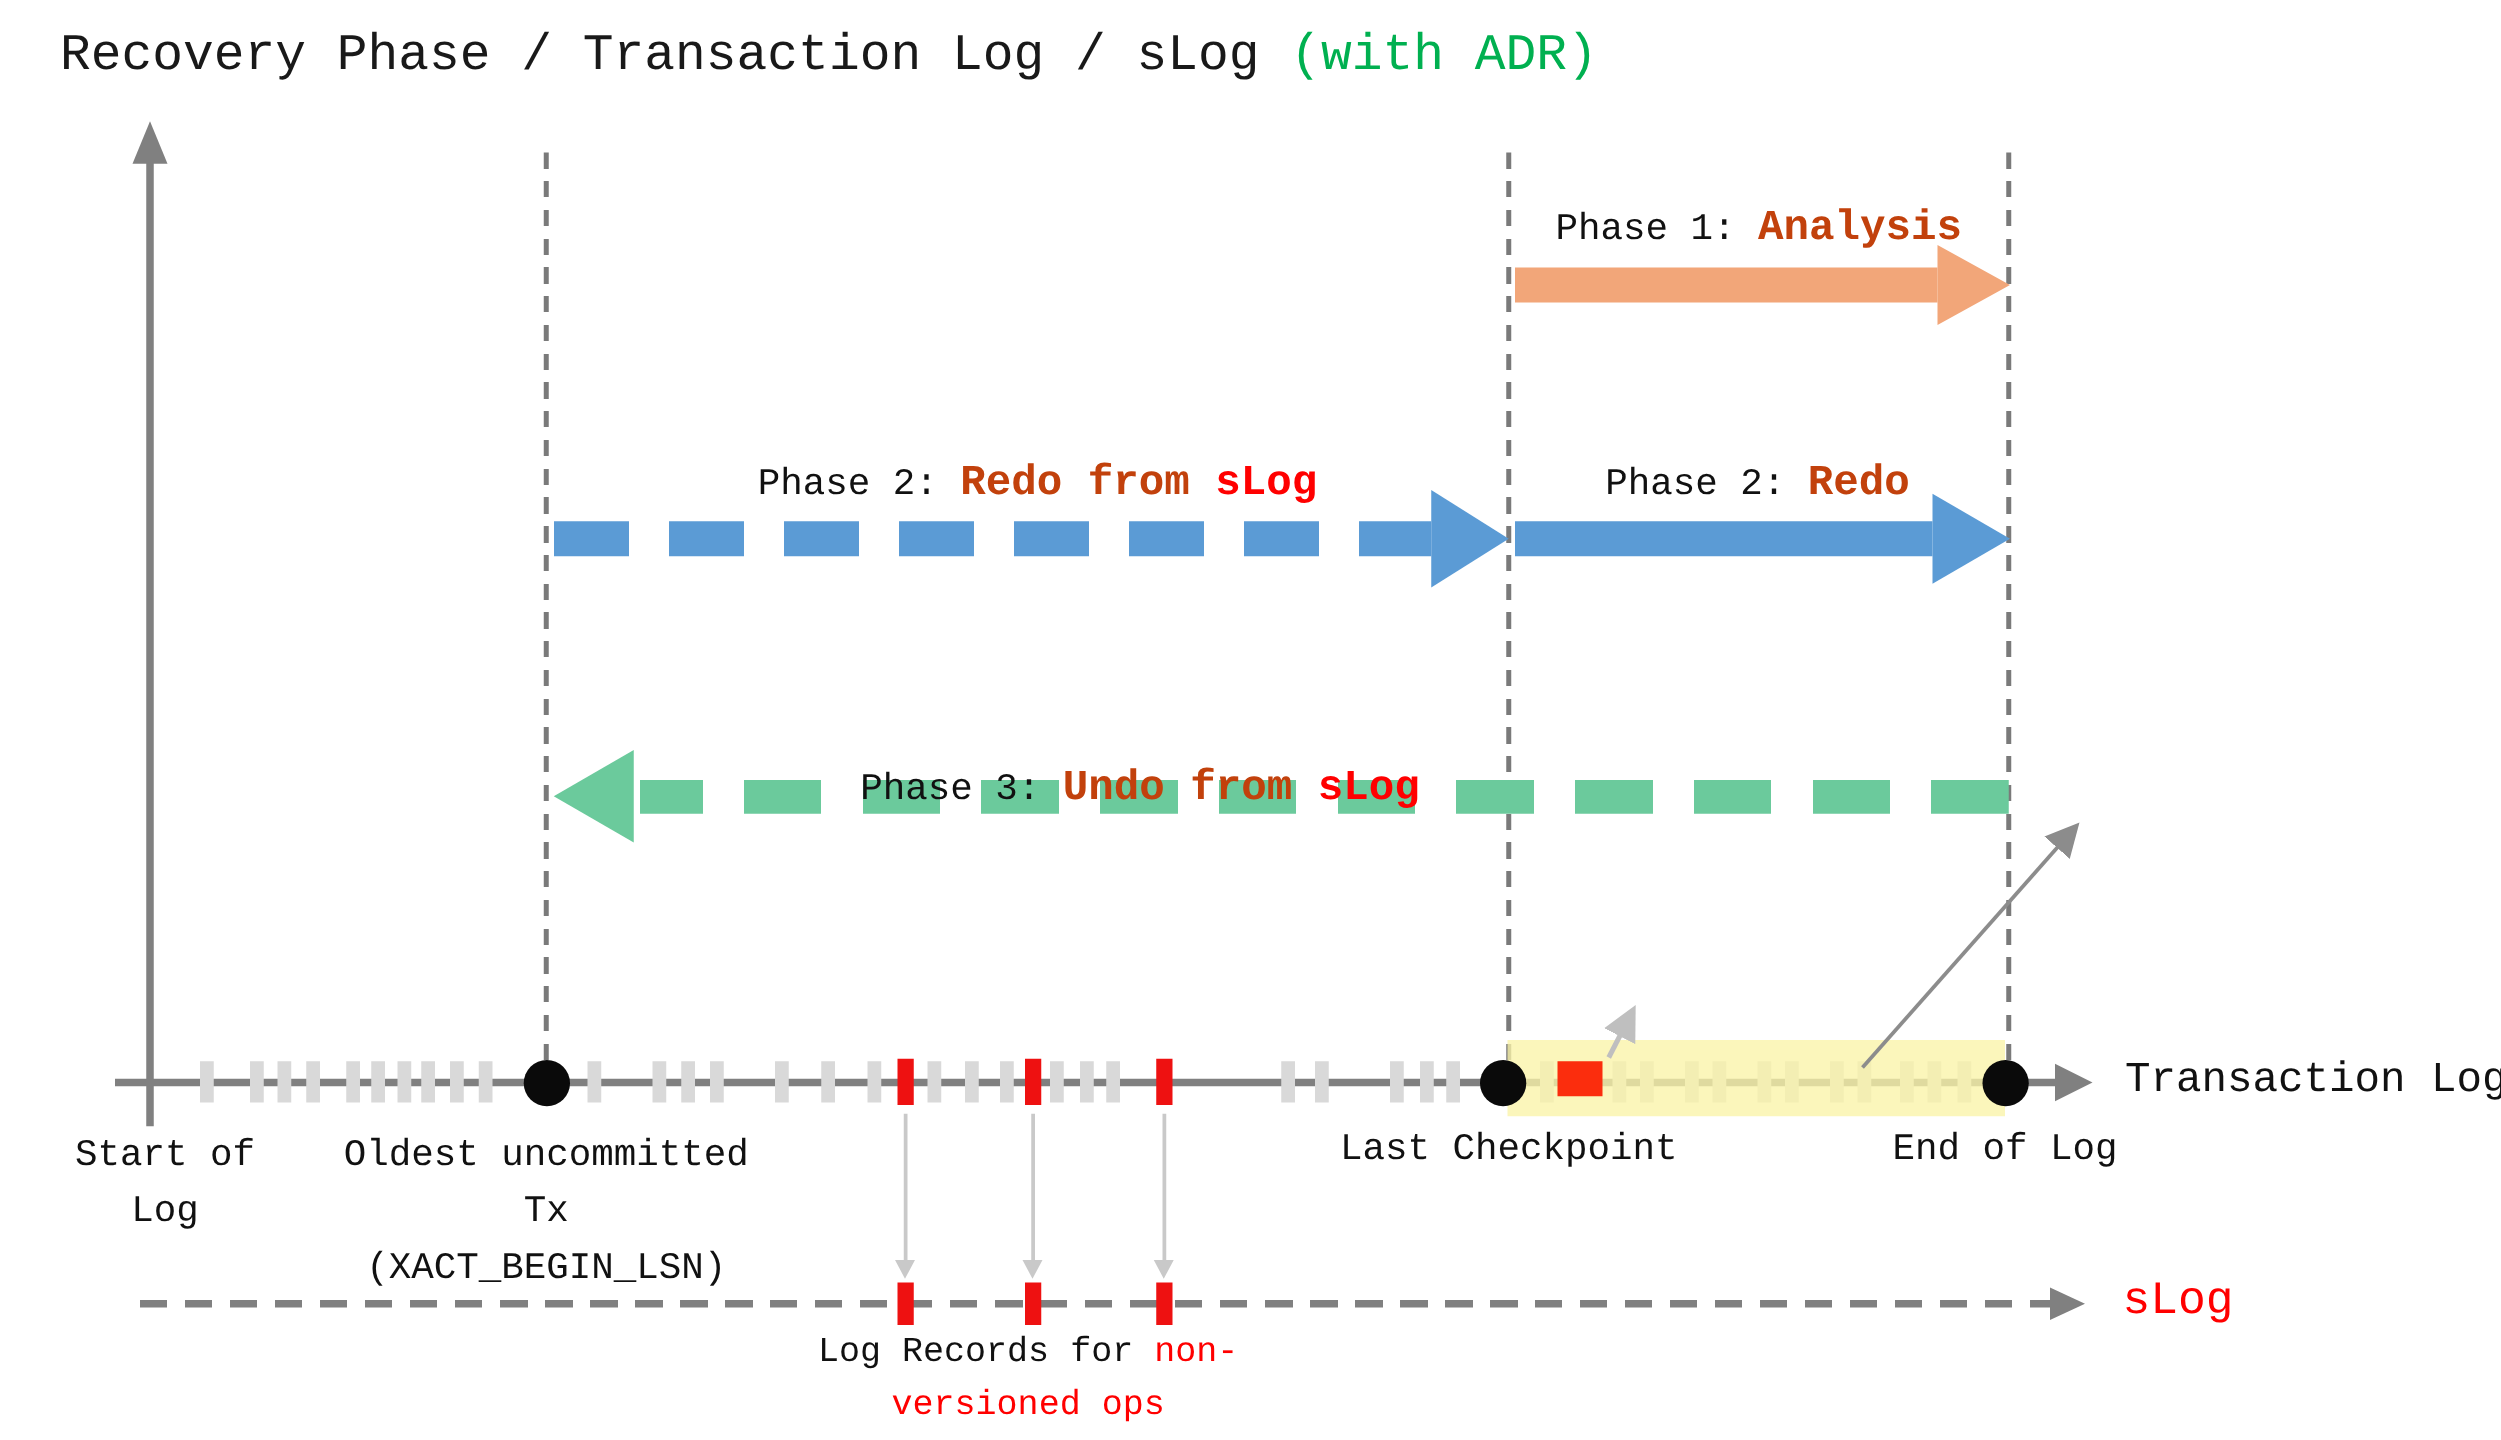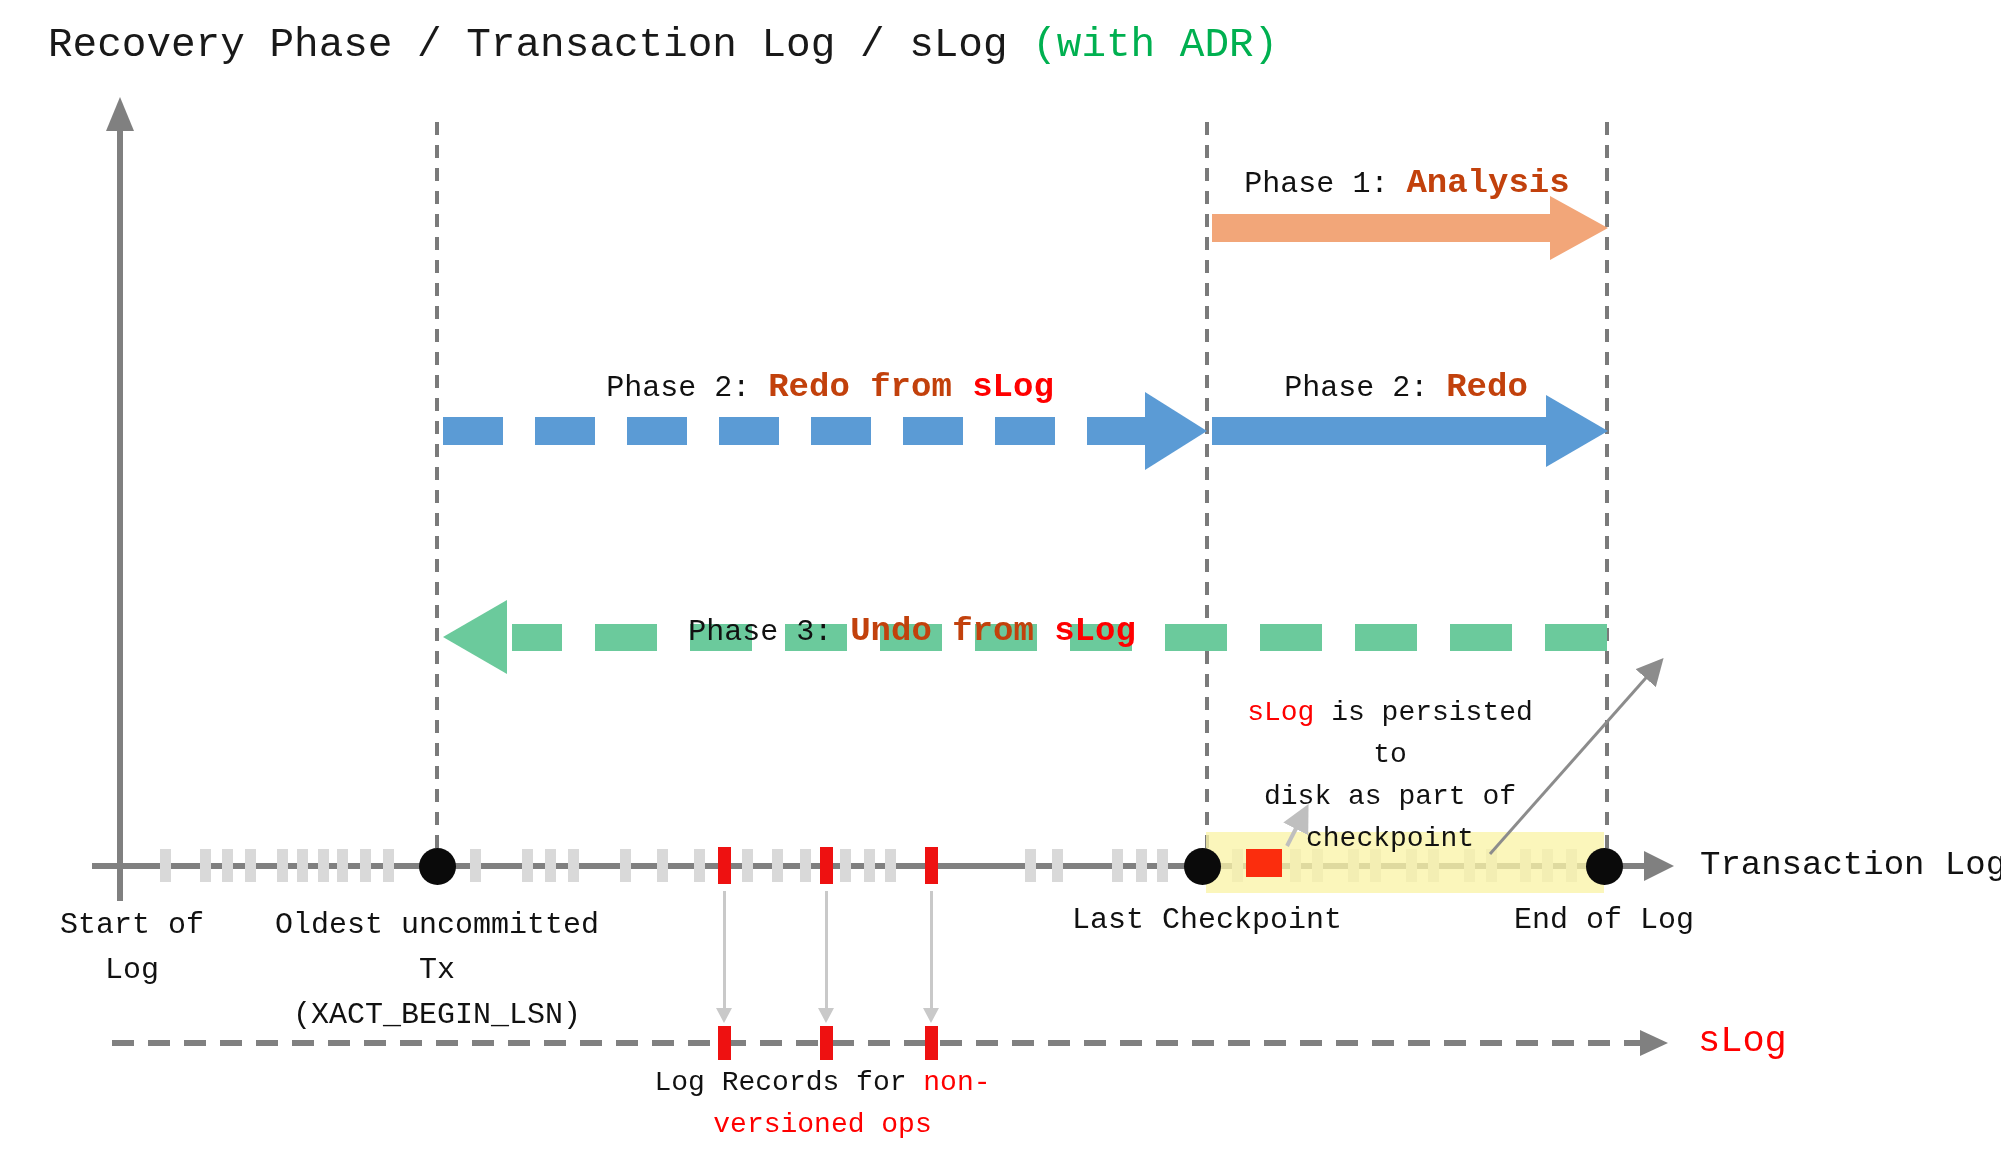--- a/index.html
+++ b/index.html
@@ -93,21 +93,20 @@
 
   <div class="abs phase-label" id="phase2-label"><span class="pfx">Phase 2: </span><span class="pb">Redo</span></div>
   <div class="abs arrow-body" id="phase2-body"></div>
   <div class="abs" id="phase2-head"></div>
 
   <div class="abs phase-label" id="phase3-label"><span class="pfx">Phase 3: </span><span class="pb">Undo from </span><span class="pbr">sLog</span></div>
   <div class="abs" id="phase3-head"></div>
   <div class="abs" id="phase3-body"></div>
 
 
-  <div class="abs" id="persist-note"><span class="redtxt">sLog</span><span> is persisted to</span><br><span>disk as part of</span><br><span>checkpoint</span></div>
 
   <div class="abs" id="copied-note"><span>Log Records for </span><span class="redtxt">non-versioned ops</span><br><span>are copied to sLog</span></div>
 
   <div class="abs" id="red-square"></div>
 
   <div class="abs axis-label" id="start-label">Start of Log</div>
   <div class="abs axis-label" id="oldest-label"><span>Oldest uncommitted Tx</span><br><span>(XACT_BEGIN_LSN)</span></div>
   <div class="abs axis-label" id="checkpoint-label"><span>Last Checkpoint</span></div>
   <div class="abs axis-label" id="end-label">End of Log</div>
   <div class="abs" id="txlog-label">Transaction Log</div>

